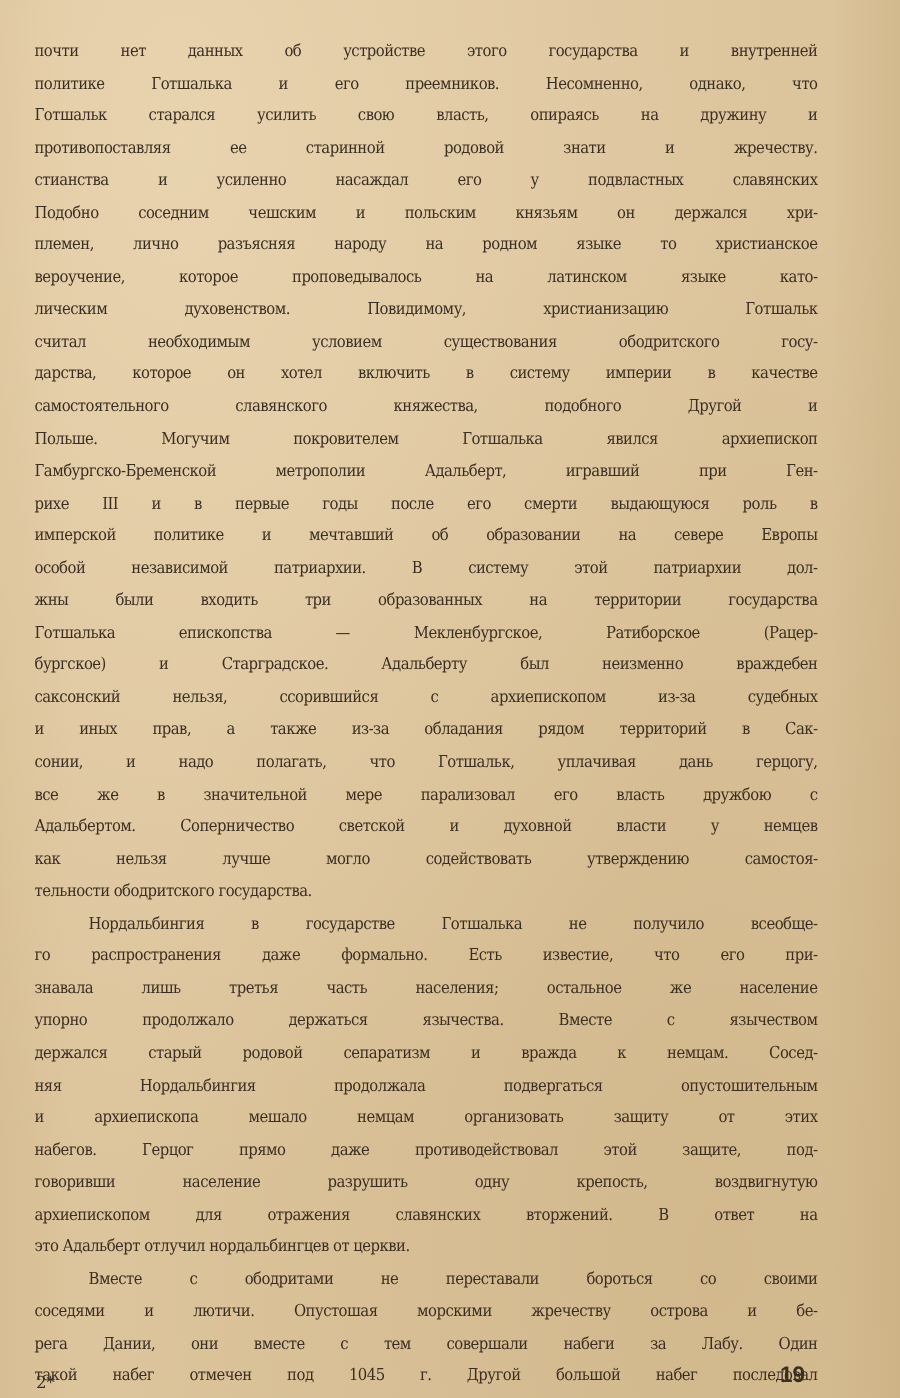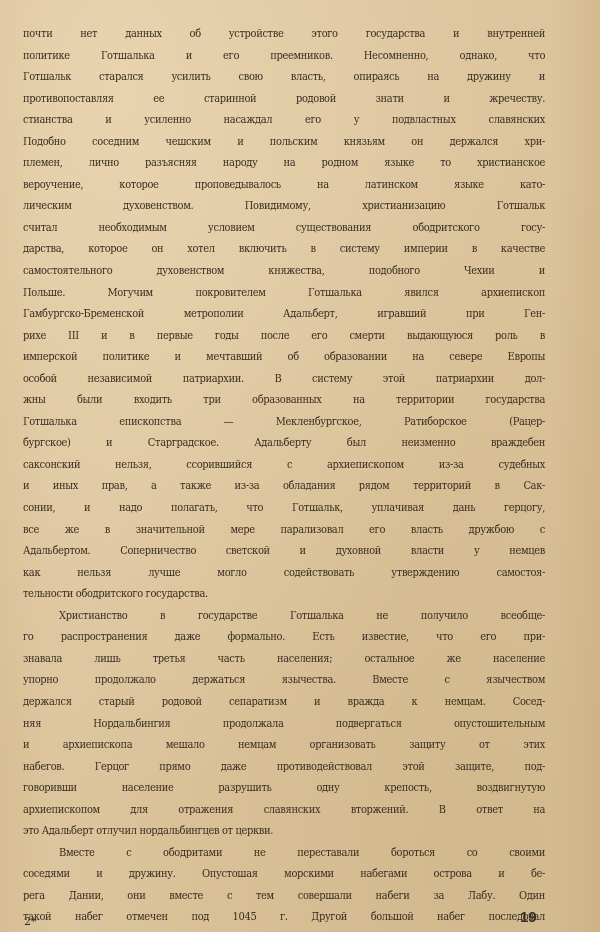--- a/index.html
+++ b/index.html
@@ -69,48 +69,48 @@
   <span class="line">политике Готшалька и его преемников. Несомненно, однако, что</span>
   <span class="line">Готшальк старался усилить свою власть, опираясь на дружину и</span>
   <span class="line">противопоставляя ее старинной родовой знати и жречеству.</span>
   <span class="line">стианства и усиленно насаждал его у подвластных славянских</span>
   <span class="line">Подобно соседним чешским и польским князьям он держался хри-</span>
   <span class="line">племен, лично разъясняя народу на родном языке то христианское</span>
   <span class="line">вероучение, которое проповедывалось на латинском языке като-</span>
   <span class="line">лическим духовенством. Повидимому, христианизацию Готшальк</span>
   <span class="line">считал необходимым условием существования ободритского госу-</span>
   <span class="line">дарства, которое он хотел включить в систему империи в качестве</span>
-  <span class="line">самостоятельного духовенством княжества, подобного Чехии и</span>
+  <span class="line">самостоятельного славянского княжества, подобного Другой и</span>
   <span class="line">Польше. Могучим покровителем Готшалька явился архиепископ</span>
   <span class="line">Гамбургско-Бременской метрополии Адальберт, игравший при Ген-</span>
   <span class="line">рихе III и в первые годы после его смерти выдающуюся роль в</span>
   <span class="line">имперской политике и мечтавший об образовании на севере Европы</span>
   <span class="line">особой независимой патриархии. В систему этой патриархии дол-</span>
   <span class="line">жны были входить три образованных на территории государства</span>
   <span class="line">Готшалька епископства — Мекленбургское, Ратиборское (Рацер-</span>
   <span class="line">бургское) и Старградское. Адальберту был неизменно враждебен</span>
   <span class="line">саксонский нельзя, ссорившийся с архиепископом из-за судебных</span>
   <span class="line">и иных прав, а также из-за обладания рядом территорий в Сак-</span>
   <span class="line">сонии, и надо полагать, что Готшальк, уплачивая дань герцогу,</span>
   <span class="line">все же в значительной мере парализовал его власть дружбою с</span>
   <span class="line">Адальбертом. Соперничество светской и духовной власти у немцев</span>
   <span class="line">как нельзя лучше могло содействовать утверждению самостоя-</span>
   <span class="line last">тельности ободритского государства.</span>
-  <span class="line indent">Христианство в государстве Готшалька не получило всеобще-</span>
+  <span class="line indent">Нордальбингия в государстве Готшалька не получило всеобще-</span>
   <span class="line">го распространения даже формально. Есть известие, что его при-</span>
   <span class="line">знавала лишь третья часть населения; остальное же население</span>
   <span class="line">упорно продолжало держаться язычества. Вместе с язычеством</span>
   <span class="line">держался старый родовой сепаратизм и вражда к немцам. Сосед-</span>
   <span class="line">няя Нордальбингия продолжала подвергаться опустошительным</span>
   <span class="line">и архиепископа мешало немцам организовать защиту от этих</span>
   <span class="line">набегов. Герцог прямо даже противодействовал этой защите, под-</span>
   <span class="line">говоривши население разрушить одну крепость, воздвигнутую</span>
   <span class="line">архиепископом для отражения славянских вторжений. В ответ на</span>
   <span class="line last">это Адальберт отлучил нордальбингцев от церкви.</span>
   <span class="line indent">Вместе с ободритами не переставали бороться со своими</span>
-  <span class="line">соседями и дружину. Опустошая морскими набегами острова и бе-</span>
+  <span class="line">соседями и лютичи. Опустошая морскими жречеству острова и бе-</span>
   <span class="line">рега Дании, они вместе с тем совершали набеги за Лабу. Один</span>
   <span class="line">такой набег отмечен под 1045 г. Другой большой набег последовал</span>
 
 </div>
 
 <div class="footer-sig">2*</div>
 <div class="page-number">19</div>
 
 </body></html>

